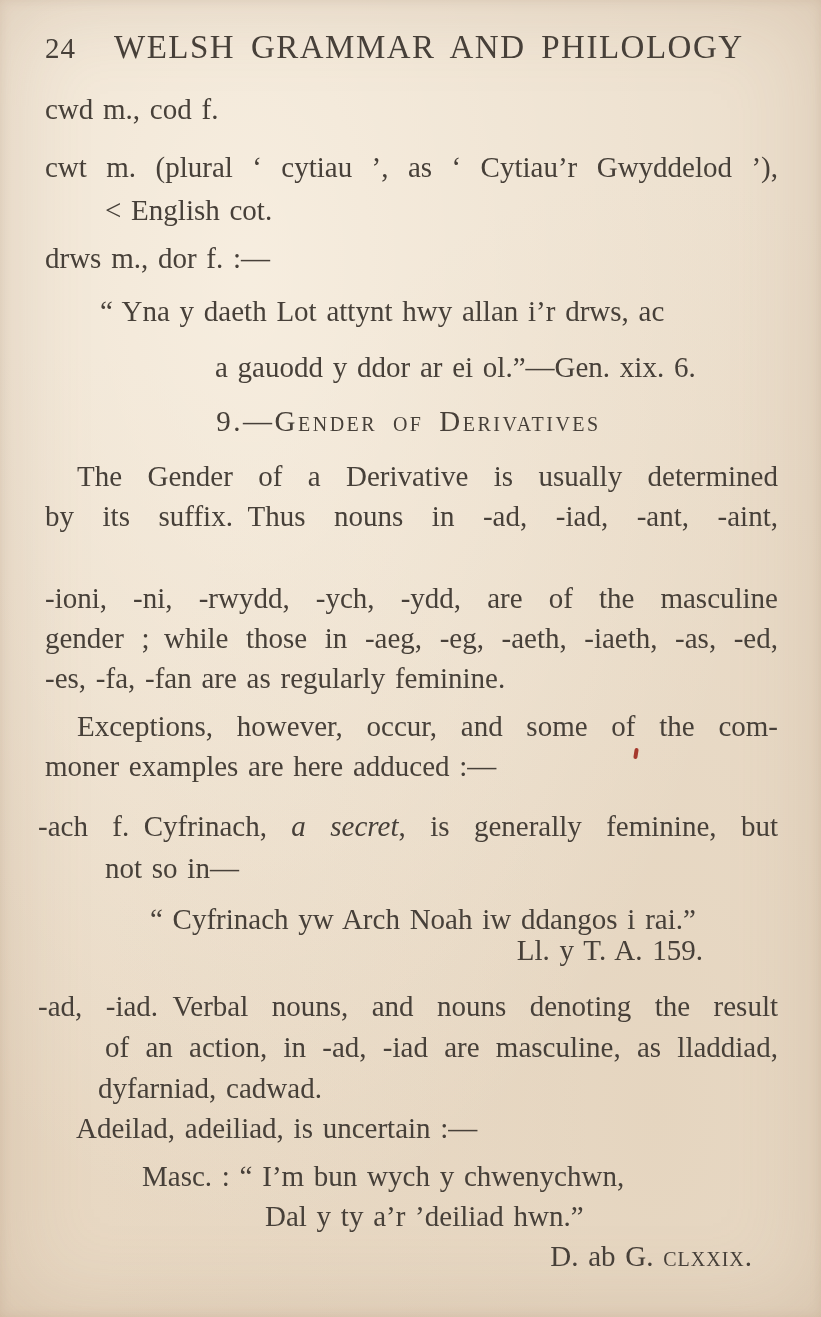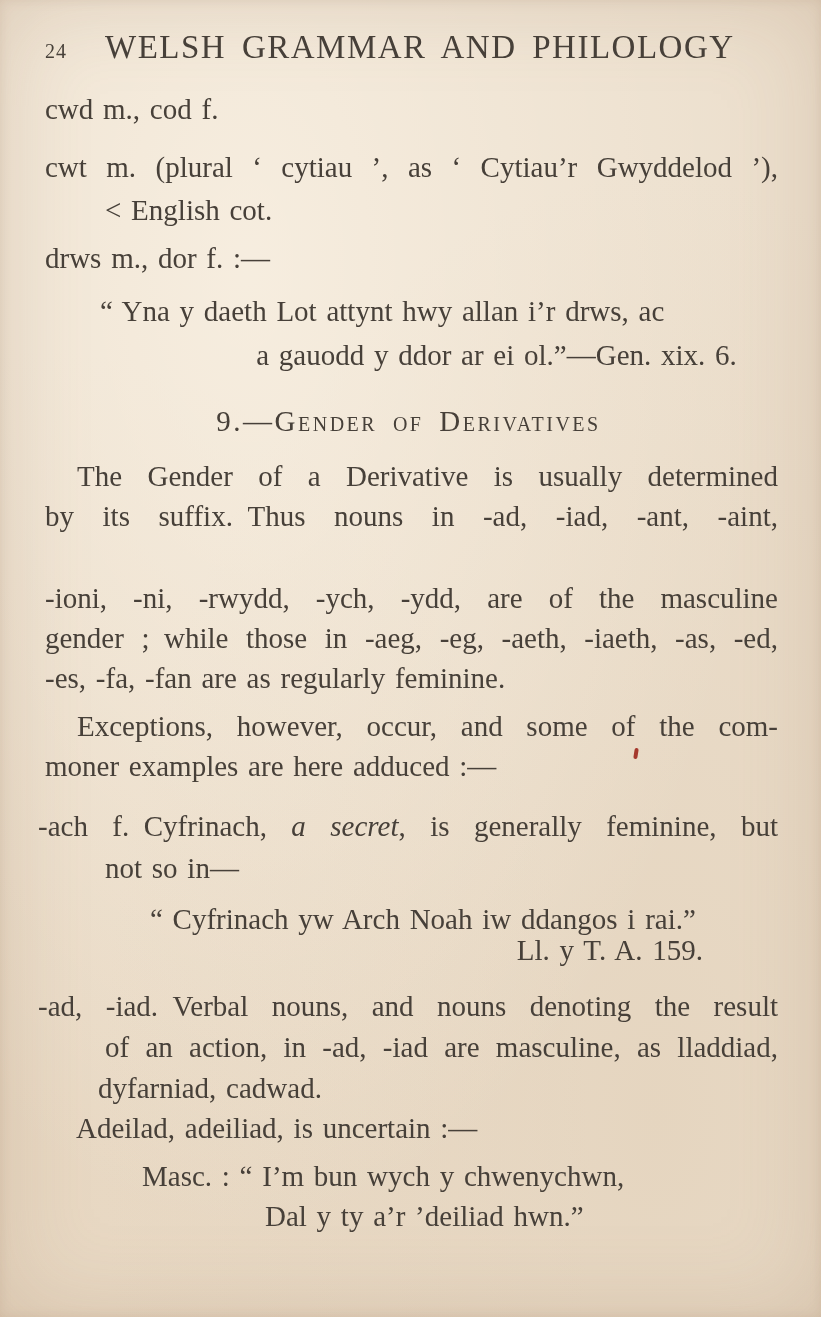--- a/index.html
+++ b/index.html
@@ -23,21 +23,21 @@
     position:absolute;
     left:45px;right:43px;
     word-spacing:2.5px;
     white-space:normal;
   }
   .just{ text-align:justify; text-align-last:justify; }
   .header{
     position:absolute;top:27px;left:45px;right:43px;
     display:flex;align-items:baseline;
   }
-  .page-num{ font-size:20px; letter-spacing:1px; }
+  .page-num{ font-size:29px; letter-spacing:1px; }
   .running-title{ margin-left:38px; font-size:33px; letter-spacing:1.5px; word-spacing:6px; }
   .section-heading{
     position:absolute;top:404px;left:45px;right:49px;
     text-align:center;
     font-variant:small-caps;
     letter-spacing:2.5px;
     word-spacing:6px;
   }
   .indent1{ text-indent:32px; }
   .it{ font-style:italic; }
@@ -59,21 +59,21 @@
     <span class="running-title">WELSH GRAMMAR AND PHILOLOGY</span>
   </div>
 
   <div class="line" style="top:92px;">cwd m., cod f.</div>
 
   <div class="line just" style="top:150px;">cwt m. (plural ‘ cytiau ’, as ‘ Cytiau’r Gwyddelod ’),</div>
   <div class="line" style="top:193px;left:105px;">&lt; English cot.</div>
 
   <div class="line" style="top:241px;">drws m., dor f. :—</div>
   <div class="line" style="top:294px;left:100px;">“ Yna y daeth Lot attynt hwy allan i’r drws, ac</div>
-  <div class="line" style="top:338px;left:215px;text-align:center;">a gauodd y ddor ar ei ol.”—Gen. xix. 6.</div>
+  <div class="line" style="top:350px;left:215px;">a gauodd y ddor ar ei ol.”—Gen. xix. 6.</div>
 
   <div class="section-heading">9.—Gender of Derivatives</div>
 
   <div class="line just indent1" style="top:459px;">The Gender of a Derivative is usually determined</div>
   <div class="line just" style="top:499px;">by its suffix. Thus nouns in -ad, -iad, -ant, -aint,</div>
   <div class="line just" style="top:581px;">-ioni, -ni, -rwydd, -ych, -ydd, are of the masculine</div>
   <div class="line just" style="top:621px;">gender ; while those in -aeg, -eg, -aeth, -iaeth, -as, -ed,</div>
   <div class="line" style="top:661px;">-es, -fa, -fan are as regularly feminine.</div>
 
   <div class="line just indent1" style="top:709px;">Exceptions, however, occur, and some of the com-</div>
@@ -86,14 +86,15 @@
   <div class="line" style="top:902px;left:150px;">“ Cyfrinach yw Arch Noah iw ddangos i rai.”</div>
   <div class="line right-attr" style="top:933px;right:118px;">Ll. y T. A. 159.</div>
 
   <div class="line just" style="top:989px;left:38px;">-ad, -iad. Verbal nouns, and nouns denoting the result</div>
   <div class="line just" style="top:1030px;left:105px;">of an action, in -ad, -iad are masculine, as lladdiad,</div>
   <div class="line" style="top:1071px;left:98px;">dyfarniad, cadwad.</div>
   <div class="line" style="top:1111px;left:76px;">Adeilad, adeiliad, is uncertain :—</div>
 
   <div class="line" style="top:1159px;left:142px;">Masc. : “ I’m bun wych y chwenychwn,</div>
   <div class="line" style="top:1199px;left:265px;">Dal y ty a’r ’deiliad hwn.”</div>
+  <div class="line right-attr" style="top:1239px;right:68px;"><span>D. ab G. </span><span class="sc">clxxix.</span></div>
 
 </div>
 
 </body></html>

